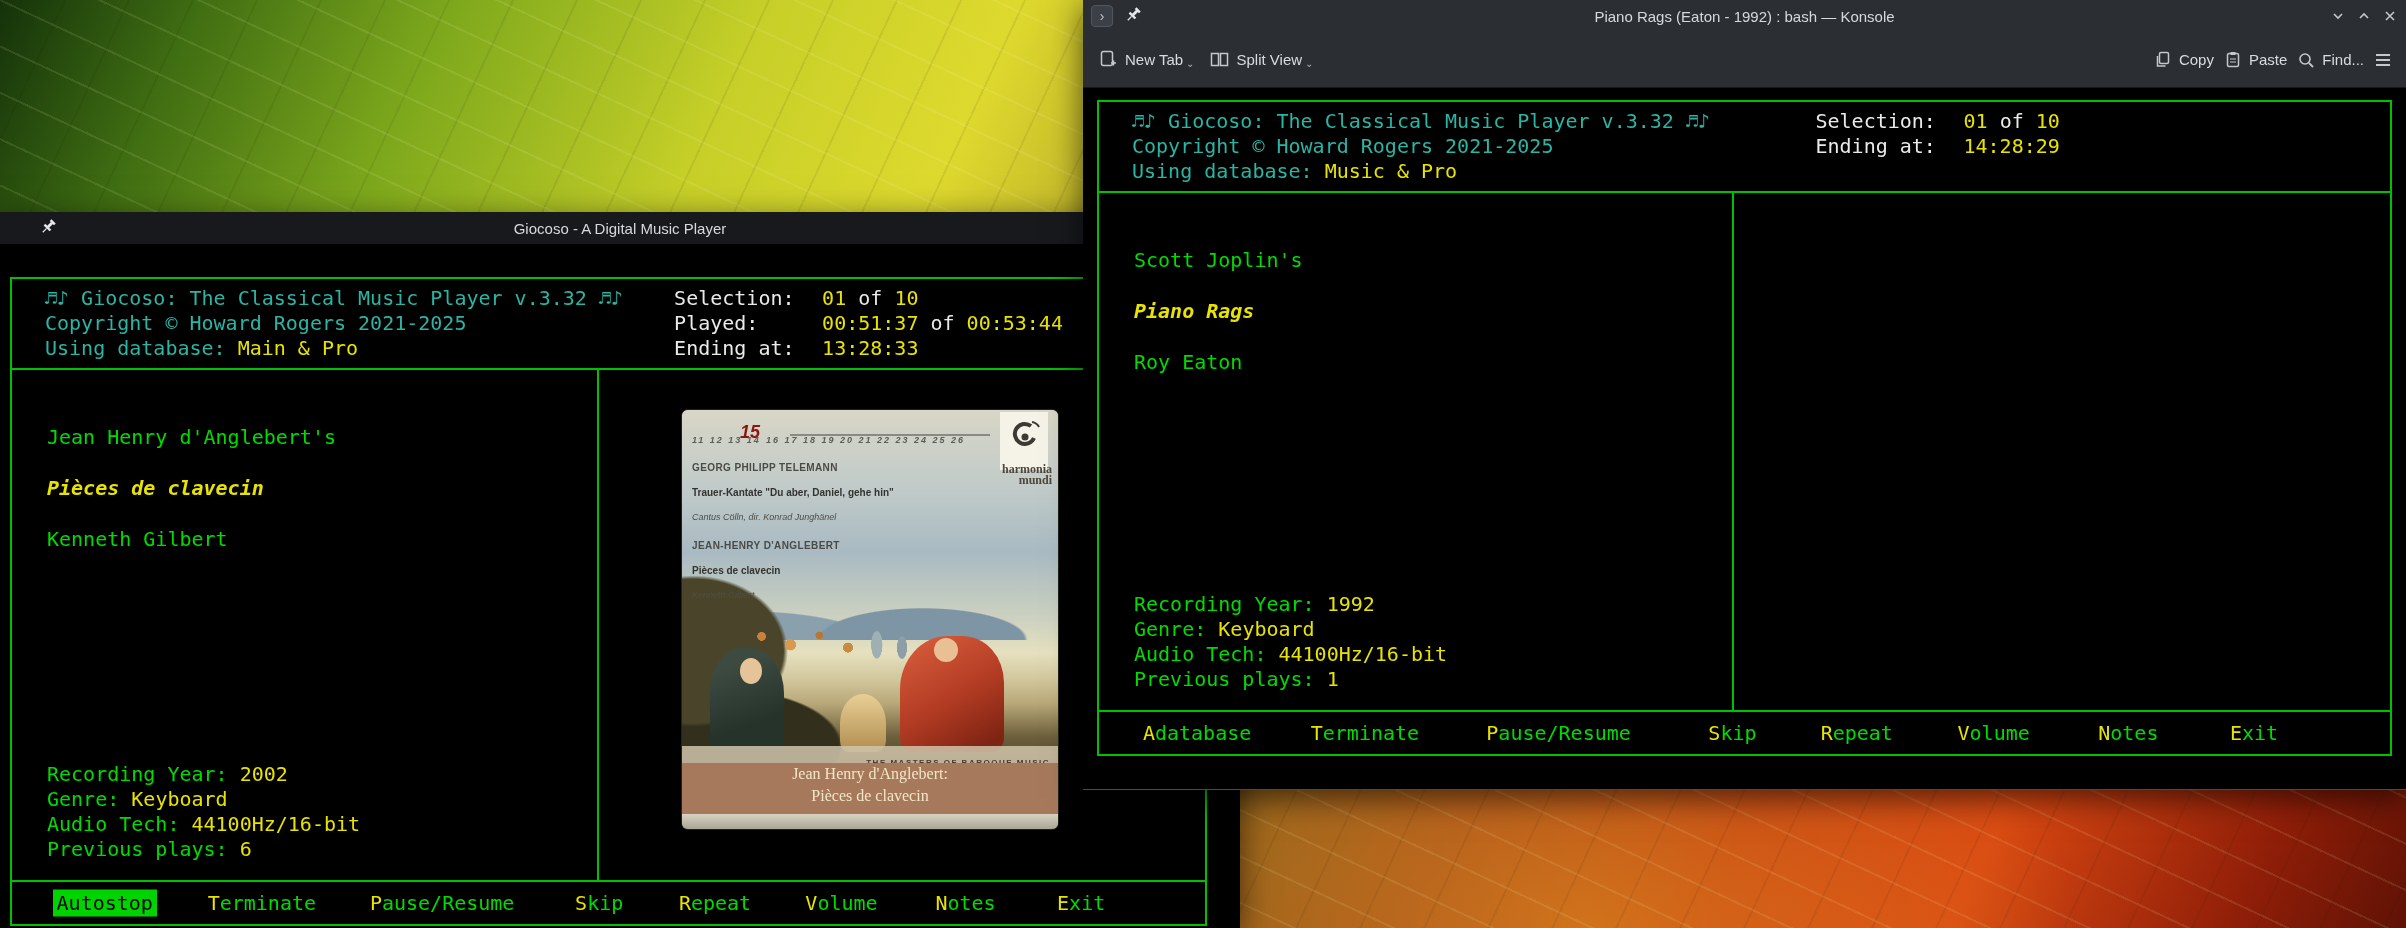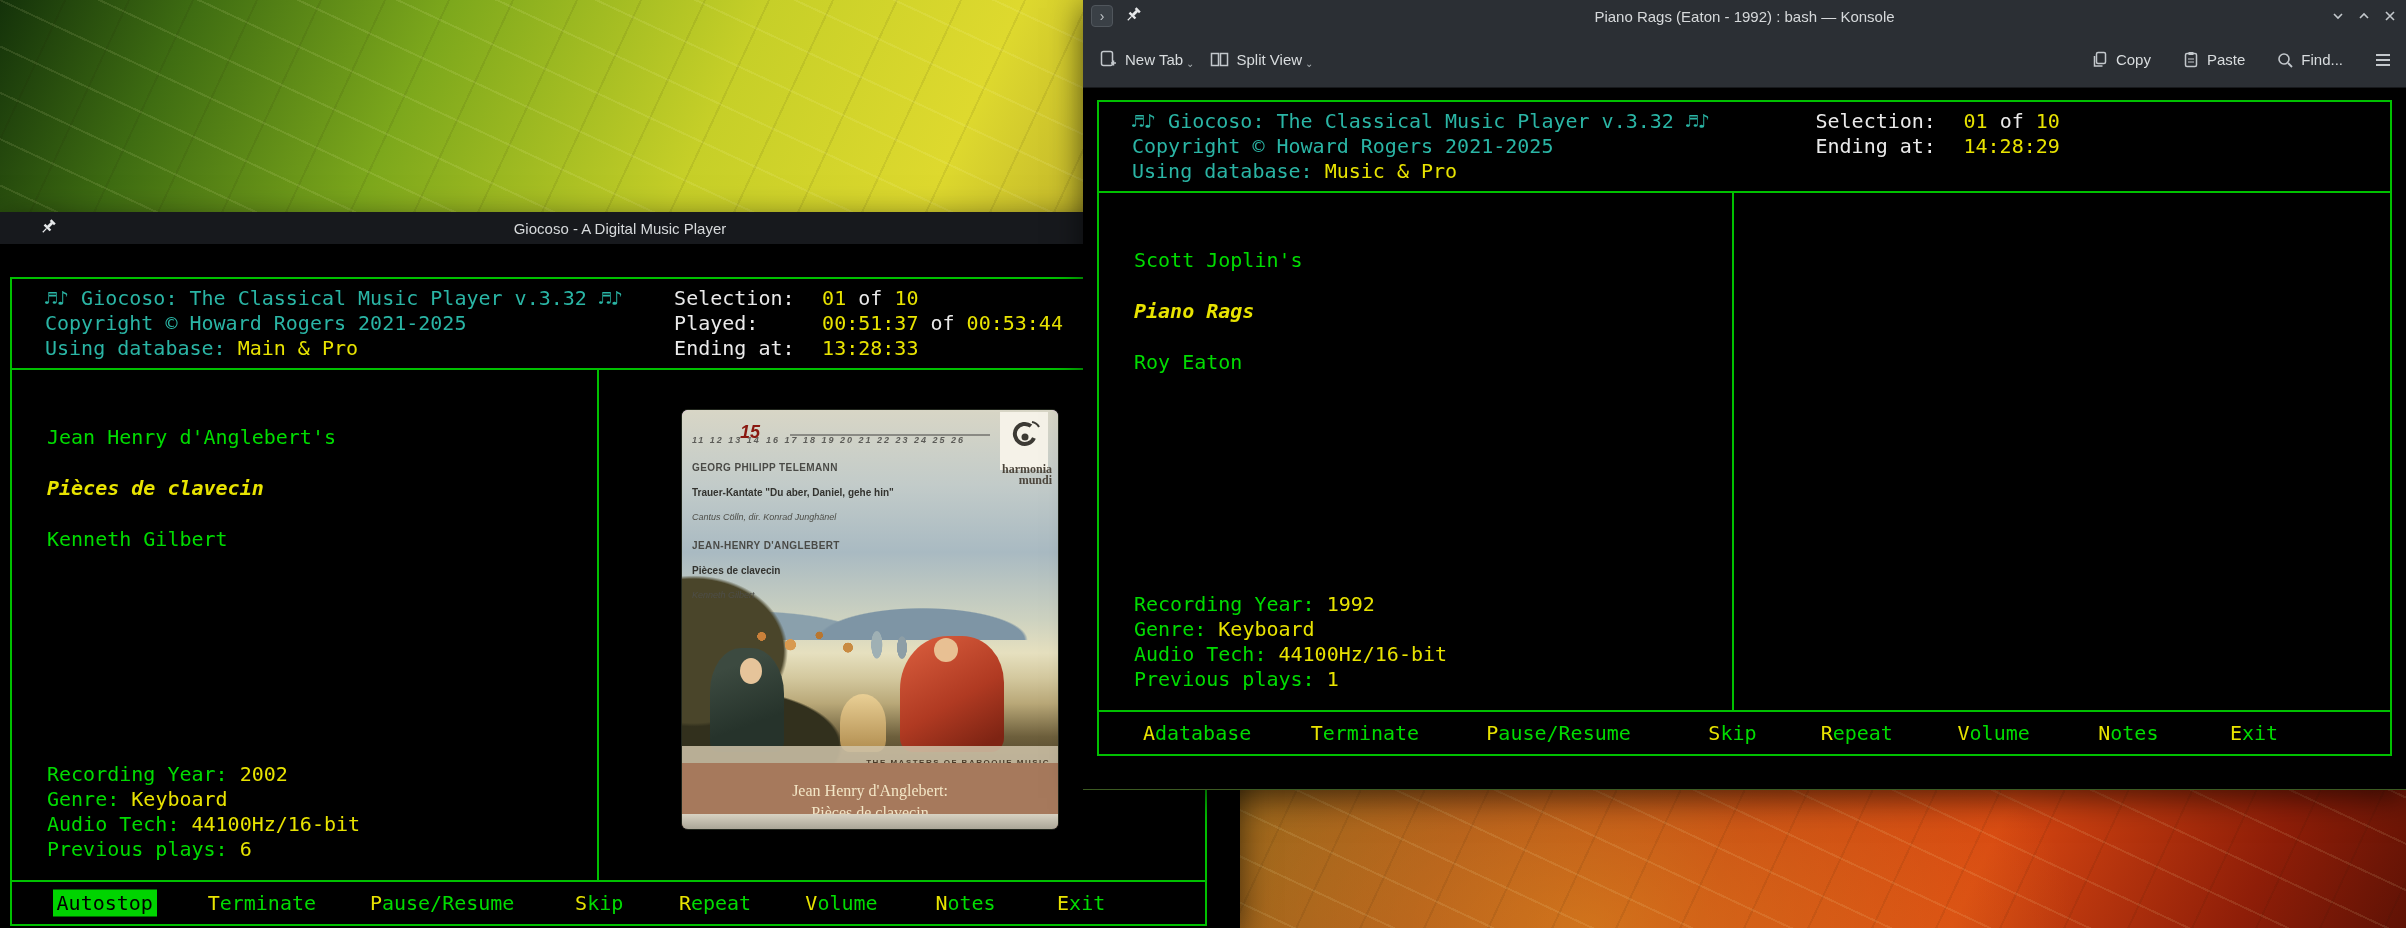--- a/index.html
+++ b/index.html
@@ -38,21 +38,21 @@
   .win-right .titlebar { height:32px; background:#2b2f34; }
   .chevbox { margin-left:8px; width:22px; height:22px; border-radius:4px; background:#3a4046; border:1px solid #50565c;
              color:#c3c8cc; font-size:14px; line-height:20px; text-align:center; flex:0 0 auto; }
   .win-right .pin { margin-left:12px; }
   .winctl { position:absolute; right:8px; display:flex; gap:10px; }
   .winctl svg { display:block; }
   .toolbar { height:56px; background:#2b2f34; border-bottom:1px solid #17191c; display:flex; align-items:center;
              color:#d8dcde; font-size:15px; }
   .tbtn { display:flex; align-items:center; gap:7px; margin-left:16px; }
   .tbtn svg { display:block; }
-  .tb-right { margin-left:auto; display:flex; align-items:center; gap:31px; padding-right:14px;justify-content:flex-end; }
+  .tb-right { margin-left:auto; display:flex; align-items:center; gap:10px; padding-right:14px;justify-content:flex-end; }
   .tb-right .tbtn { margin-left:0; }
   .tiny-caret { font-size:10px; color:#aab0b4; align-self:flex-end; margin-left:-4px; }
 
   
   .termarea { position:absolute; left:0; right:0; background:#000;
               font-family:"DejaVu Sans Mono", monospace; font-size:20px; line-height:25px; }
   .win-left  .termarea { top:32px; bottom:0; }
   .win-right .termarea { top:88px; bottom:0; }
 
   .term-frame { position:absolute; border:2px solid var(--gborder); display:grid; grid-template-rows:91px 1fr 44px; }
@@ -119,21 +119,21 @@
   .aa-text .l0, .aa-text .l3 { font-size:10px; font-weight:bold; letter-spacing:.4px; color:#4a4a46; margin-top:3px; }
   .aa-text .l1, .aa-text .l4 { font-size:10px; font-weight:bold; color:#33332f; }
   .aa-text .l2, .aa-text .l5 { font-size:9px; font-style:italic; color:#4e4e48; margin-bottom:3px; }
   .aa-logo { position:absolute; right:10px; top:2px; width:48px; height:58px; background:#f5f2e8; text-align:center; }
   .aa-logo svg { margin-top:6px; }
   .aa-label-name { position:absolute; right:6px; top:54px; width:80px; text-align:right; color:#4c463c;
                    font-family:"Liberation Serif", serif; font-size:12px; font-weight:bold; line-height:11px; }
   .aa-masters { position:absolute; left:0; top:336px; width:376px; height:17px; background:rgba(208,196,170,.85);
                 color:#4a3a28; font-size:8px; font-weight:bold; letter-spacing:1.5px; text-align:right; padding:4px 8px 0 0; }
   .aa-caption { position:absolute; left:0; top:353px; width:376px; height:65px; background:#a6795c; text-align:center;
-                color:#f3e6c6; font-family:"Liberation Serif", serif; font-size:16px; line-height:22px; padding-top:17px; }
+                color:#f3e6c6; font-family:"Liberation Serif", serif; font-size:16px; line-height:22px; padding-top:0; }
   .aa-bottom { position:absolute; left:0; top:404px; width:376px; height:15px; background:linear-gradient(#d8d2c2,#aaa697); }
 
   .pin svg, .chevbox { cursor:default; }
 </style>
 </head>
 <body>
 
 <div class="wallpaper"></div>
 
 <div class="window win-left">

